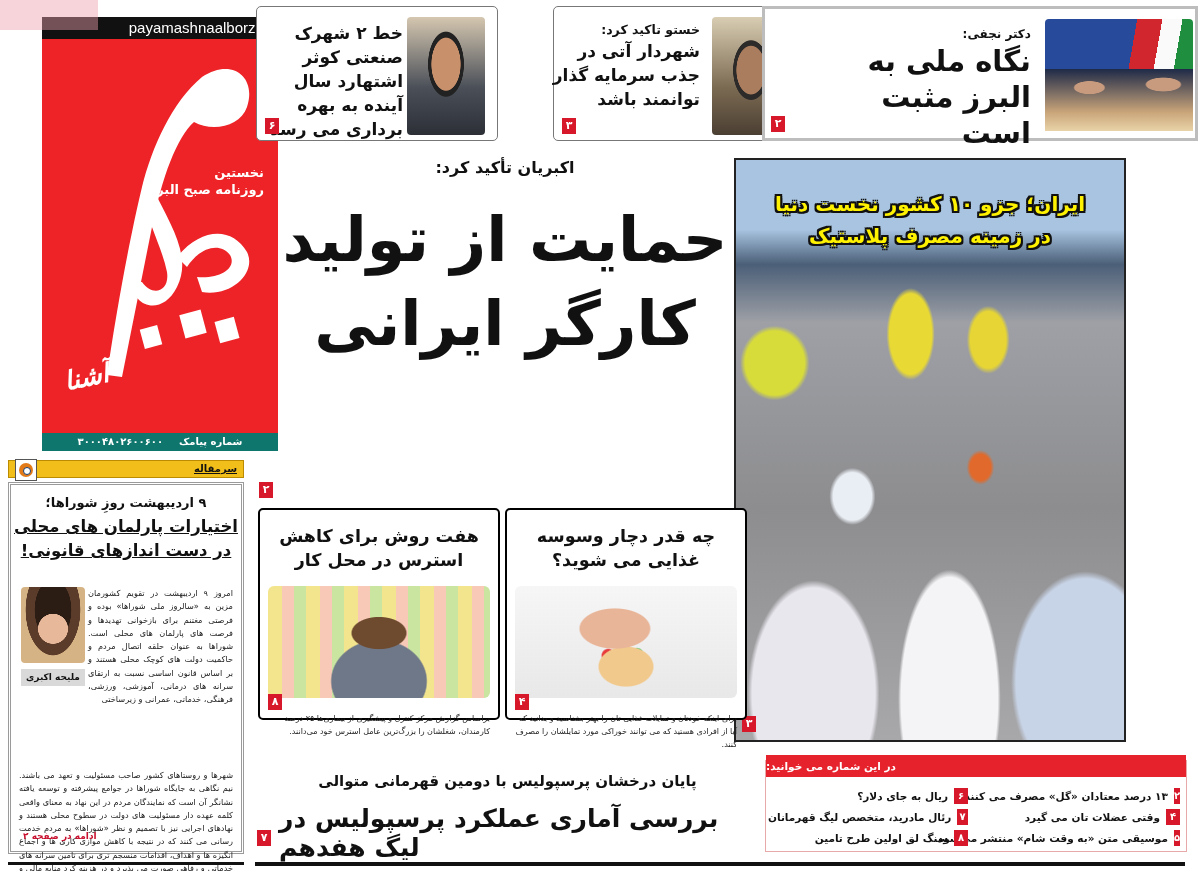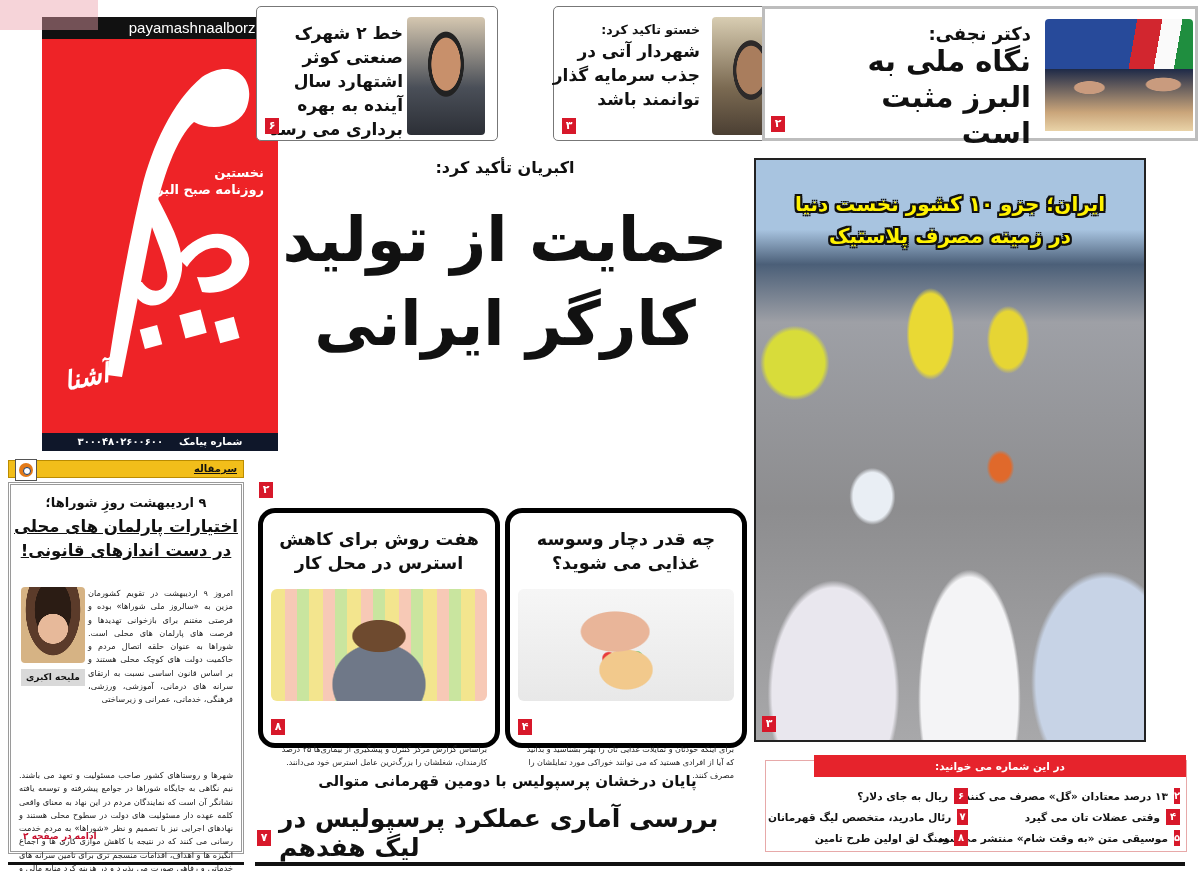--- a/index.html
+++ b/index.html
@@ -16,21 +16,21 @@
   
   #masthead { left: 8px; top: 17px; width: 236px; height: 434px; background: #ee2327; overflow: hidden; margin-left: 34px; }
   #masthead .url-bar { position: absolute; left: 0; top: 0; width: 236px; height: 22px; background: #111; color: #fff;
     font: 15px/22px "Liberation Sans", sans-serif; text-align: right; padding-right: 10px; }
   #masthead .logo { position: absolute; left: 40px; top: 40px; width: 190px; height: 330px; }
   #masthead .tagline { position: absolute; right: 14px; top: 147px; color: #fff; text-align: right; direction: rtl;
     font: bold 13px/17px "DejaVu Sans", sans-serif; }
   #masthead .ashna { position: absolute; left: 22px; top: 345px; color: #fff; font: bold italic 26px "DejaVu Serif", serif; transform: rotate(-12deg); }
   #masthead .issue-info { position: absolute; right: 12px; top: 340px; color: #fff; text-align: right; direction: rtl;
     font: bold 9.5px/13.5px "DejaVu Sans", sans-serif; }
-  #masthead .sms-bar { position: absolute; left: 0; bottom: 0; width: 236px; height: 18px; background: #0f172a; color: #fff;
+  #masthead .sms-bar { position: absolute; left: 0; bottom: 0; width: 236px; height: 18px; background: #0f766e; color: #fff;
     font: bold 10px/18px "DejaVu Sans", sans-serif; direction: rtl; text-align: center; }
   #masthead .sms-bar span { margin: 0 8px; }
 
   
   #editorial-bar { left: 8px; top: 460px; width: 236px; height: 18px; background: #f2be1a; border: 1px solid #bb8c00; }
   #editorial-bar .label { position: absolute; right: 6px; top: 0; font: bold 10px/16px "DejaVu Sans", sans-serif; direction: rtl; text-decoration: underline; }
   #editorial-bar .eye { position: absolute; left: 6px; top: -2px; width: 22px; height: 22px; background: #fff; border: 1px solid #555; }
   #editorial-bar .eye::before { content: ""; position: absolute; left: 3px; top: 3px; width: 14px; height: 14px; border-radius: 50%; background: #e37a18; }
   #editorial-bar .eye::after { content: ""; position: absolute; left: 7px; top: 7px; width: 6px; height: 6px; border-radius: 50%; background: #fff; border: 1px solid #1a3d6e; }
 
@@ -61,74 +61,74 @@
   #teaser-mayor { left: 505px; width: 242px; margin-left: 48px; }
   #teaser-mayor .ph { left: 158px; background: radial-gradient(ellipse at 50% 45%, #a97d5d 0 26%, #2d2a2a 27% 32%, transparent 33%), linear-gradient(#d8cdb2, #7b6a52 60%, #4b3f33); }
   #teaser-mayor .txt { right: 94px; width: 150px; }
 
   #teaser-najafi { left: 762px; top: 6px; width: 436px; height: 135px; border: 3px solid #bdbdbd; border-radius: 0; }
   #teaser-najafi .ph { left: 280px; top: 10px; width: 148px; height: 112px;
     background: linear-gradient(100deg, #274a9a 0 55%, #d2262f 55% 70%, #fafafa 70% 82%, #1f8e3f 82%); }
   #teaser-najafi .ph::after { content: ""; position: absolute; left: 0; right: 0; bottom: 0; height: 55%;
     background: radial-gradient(ellipse at 30% 30%, #c99b7e 0 10%, transparent 11%), radial-gradient(ellipse at 80% 25%, #c99b7e 0 10%, transparent 11%), linear-gradient(#1e2a48, #caa57a 70%, #e9d3a8); }
   #teaser-najafi .txt { right: 164px; top: 16px; width: 200px; }
-  #teaser-najafi .txt .k { font-size: 18px; }
+  #teaser-najafi .txt .k { font-size: 12px; }
   #teaser-najafi .txt .h { font: bold 29px/36px "DejaVu Sans", sans-serif; }
 
   
   #main-headline { left: 255px; top: 152px; width: 500px; height: 350px; }
   #main-headline .kicker { position: absolute; left: 0; right: 0; top: 6px; text-align: center; direction: rtl; font: bold 16px "DejaVu Sans", sans-serif; }
   #main-headline .title { position: absolute; left: 0; right: 0; top: 46px; text-align: center; direction: rtl;
     font: bold 62px/84px "DejaVu Sans", sans-serif; letter-spacing: -1px; }
 
   
-  .feature { position: absolute; top: 508px; height: 240px; border: 5px solid #000000; border-radius: 17px; background: #fff; }
+  .feature { position: absolute; top: 508px; height: 212px; border: 2px solid #000000; border-radius: 5px; background: #fff; }
   .feature .h { position: absolute; left: 6px; right: 6px; top: 14px; text-align: center; direction: rtl; font: bold 17.5px/24px "DejaVu Sans", sans-serif; }
   .feature .ph { position: absolute; left: 8px; right: 8px; top: 76px; height: 112px; border-radius: 6px; }
-  .feature .cap { position: absolute; left: 8px; right: 8px; top: 202px; direction: rtl; text-align: right; font: 8px/13px "DejaVu Sans", sans-serif; color: #222; margin-top: 28px; }
+  .feature .cap { position: absolute; left: 8px; right: 8px; top: 202px; direction: rtl; text-align: right; font: 8px/13px "DejaVu Sans", sans-serif; color: #222; }
   #feature-stress { left: 258px; width: 242px; }
   #feature-stress .ph { background:
     radial-gradient(ellipse at 50% 42%, #6e4a2f 0 17%, transparent 18%),
     radial-gradient(ellipse at 50% 85%, #6f7888 0 30%, transparent 31%),
     repeating-linear-gradient(90deg, #f3e58e 0 14px, #f7c9b6 14px 26px, #c9e59f 26px 38px),
     #d9d9d9; }
   #feature-food { left: 505px; width: 242px; }
   #feature-food .ph { background:
     radial-gradient(ellipse at 45% 38%, #e9b599 0 20%, transparent 21%),
     radial-gradient(ellipse at 50% 72%, #f2c98c 0 17%, transparent 18%),
     radial-gradient(circle at 42% 62%, #e83b3b 0 4%, transparent 5%),
     radial-gradient(circle at 55% 61%, #56c05e 0 4%, transparent 5%),
     linear-gradient(#f6f6f6, #e8e8e8); }
 
   
   #sports { left: 255px; top: 760px; width: 505px; height: 100px; }
   #sports .kicker { position: absolute; left: 0; right: 0; top: 12px; text-align: center; direction: rtl; font: bold 15px "DejaVu Sans", sans-serif; }
   #sports .title { position: absolute; left: 24px; right: 10px; top: 44px; text-align: left; direction: rtl; font: bold 25px "DejaVu Sans", sans-serif; }
 
   
-  #plastic { left: 754px; top: 158px; width: 392px; height: 584px; border: 2px solid #222; overflow: hidden;
+  #plastic { left: 734px; top: 158px; width: 392px; height: 584px; border: 2px solid #222; overflow: hidden;
     background:
       radial-gradient(ellipse at 20% 92%, #e9e7ee 0 14%, transparent 15%),
       radial-gradient(ellipse at 55% 93%, #f4f4f6 0 16%, transparent 17%),
       radial-gradient(ellipse at 90% 90%, #c7d3e6 0 14%, transparent 15%),
       radial-gradient(ellipse at 63% 53%, #e0692b 0 3%, transparent 4%),
       radial-gradient(ellipse at 30% 58%, #e9eef4 0 5%, transparent 6%),
       radial-gradient(ellipse at 10% 35%, #d8dc3a 0 6%, transparent 7%),
       radial-gradient(ellipse at 45% 30%, #e9d934 0 7%, transparent 8%),
       radial-gradient(ellipse at 65% 31%, #e6d534 0 5%, transparent 6%),
       linear-gradient(#a8c4e0 0 12%, #4b5f78 18%, #9ea0a6 28%, #8d8d8f 60%, #a8a8aa 100%); }
   #plastic .title { position: absolute; left: 0; right: 0; top: 28px; text-align: center; direction: rtl;
     color: #fff200; font: bold 20px/32px "DejaVu Sans", sans-serif;
     text-shadow: -2px -2px 0 #111, 2px -2px 0 #111, -2px 2px 0 #111, 2px 2px 0 #111, 0 2px 0 #111, 0 -2px 0 #111, 2px 0 0 #111, -2px 0 0 #111; }
   #plastic .badge { left: 6px; bottom: 8px; }
 
   
   #in-this-issue { left: 765px; top: 760px; width: 422px; height: 92px; border: 1px solid #e7a9a9; background: #fff; }
   #in-this-issue .head { position: absolute; left: 0; right: 0; top: -6px; height: 22px; background: #e6232c; color: #fff;
-    text-align: center; direction: rtl; font: bold 10.5px/22px "DejaVu Sans", sans-serif; margin-left: 48px; }
+    text-align: left; direction: rtl; font: bold 10.5px/22px "DejaVu Sans", sans-serif; }
   #in-this-issue ul { list-style: none; position: absolute; top: 24px; direction: rtl; }
   #in-this-issue li { height: 21px; font: bold 10.5px/16px "DejaVu Sans", sans-serif; display: flex; align-items: center; gap: 6px; white-space: nowrap; }
   #in-this-issue li .num { display: inline-block; width: 14px; height: 16px; background: #d7182a; color: #fff; text-align: center; font: bold 10px/16px "DejaVu Sans", sans-serif; }
   #in-this-issue .col-right { right: 6px; width: 200px; }
   #in-this-issue .col-left { right: 218px; width: 200px; }
 
   
   .rule { position: absolute; left: 255px; top: 862px; width: 930px; height: 4px; background: #111; }
   .rule-left { position: absolute; left: 8px; top: 862px; width: 236px; height: 3px; background: #111; }
 </style>

